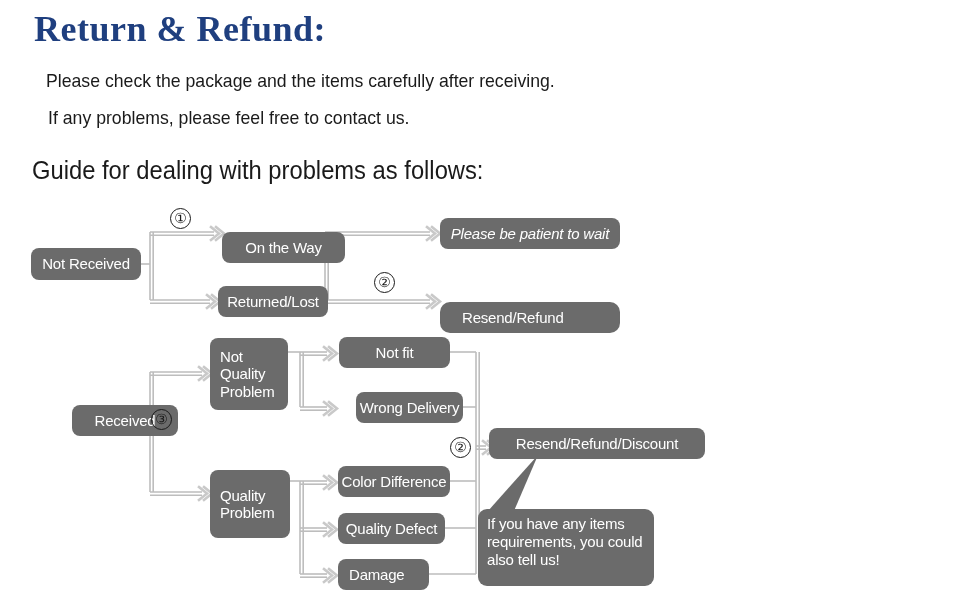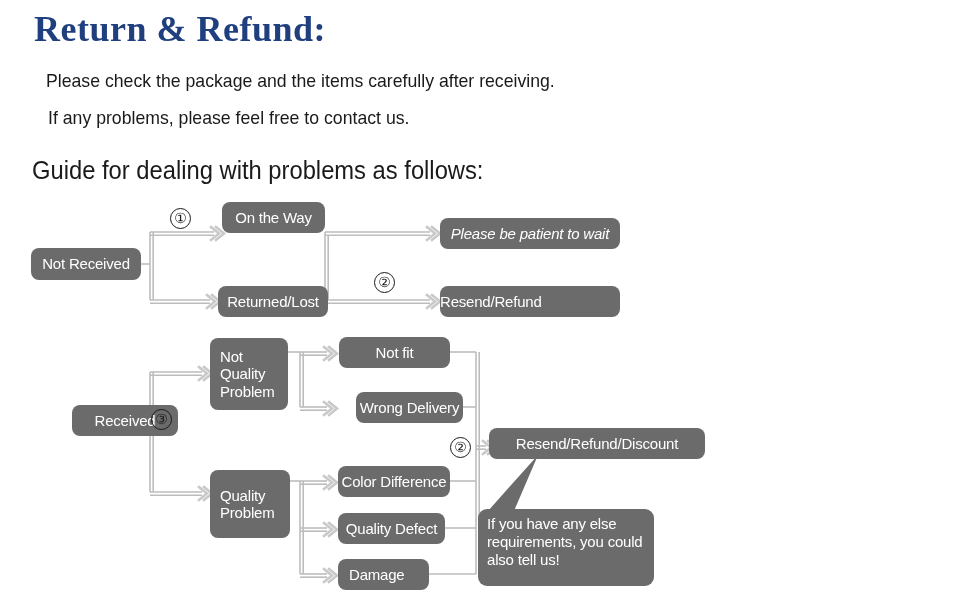--- a/index.html
+++ b/index.html
@@ -237,27 +237,27 @@
     <path class="head" d="M483 441 L491 447.6 L483 454"></path>
     <path class="head" d="M488 441 L496 447.6 L488 454"></path>
   </svg>
 
   <svg id="callout-tail" viewBox="0 0 66 60">
     <polygon points="54,0 4,56 30,56" fill="#6b6b6b"></polygon>
   </svg>
 
   <div class="node" style="left:31px; top:248px; width:110px; height:32px;">Not Received</div>
 
-  <div class="node" style="left:222px; top:202px; width:103px; height:31px;">On the Way</div>
+  <div class="node" style="left:222px; top:232px; width:123px; height:31px;">On the Way</div>
 
   <div class="node" style="left:218px; top:286px; width:110px; height:31px;">Returned/Lost</div>
 
   <div class="node" style="left:440px; top:218px; width:180px; height:31px;font-style:italic;">Please be patient to wait</div>
 
-  <div class="node" style="left:440px; top:286px; width:180px; height:31px; justify-content:flex-start; padding-left:0;">Resend/Refund</div>
+  <div class="node" style="left:440px; top:302px; width:180px; height:31px; justify-content:flex-start; padding-left:22px;border-radius:10px;">Resend/Refund</div>
 
   <div class="node" style="left:39px; top:405px; width:106px; height:31px;margin-left:33px;">Received</div>
 
   <div class="node multi" style="left:210px; top:338px; width:78px; height:72px; padding-left:10px; white-space:pre-line;">Not
 Quality
 Problem</div>
 
   <div class="node multi" style="left:210px; top:470px; width:80px; height:68px; padding-left:10px; white-space:pre-line;">Quality
 Problem</div>
 
@@ -271,15 +271,15 @@
 
   <div class="node" style="left:338px; top:559px; width:91px; height:31px; justify-content:flex-start; padding-left:11px;">Damage</div>
 
   <div class="node" style="left:489px; top:428px; width:216px; height:31px;">Resend/Refund/Discount</div>
 
   <div class="step" style="left:170px; top:208px;">①</div>
   <div class="step" style="left:374px; top:272px;">②</div>
   <div class="step" style="left:151px; top:409px;">③</div>
   <div class="step" style="left:450px; top:437px;">②</div>
 
-  <div id="callout">If you have any else requirements, you could also tell us!</div>
+  <div id="callout">If you have any items requirements, you could also tell us!</div>
 
 </div>
 
 </body></html>

